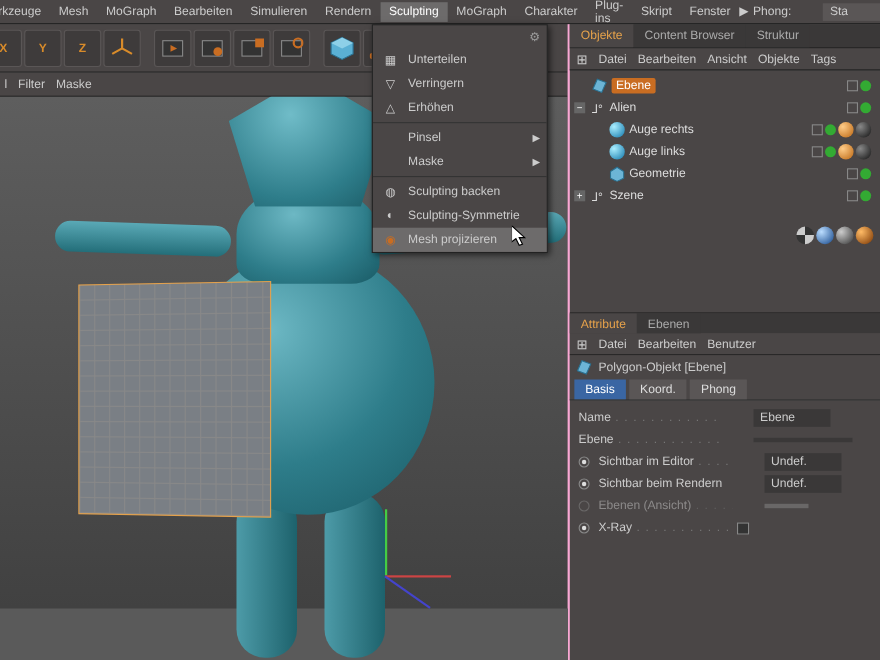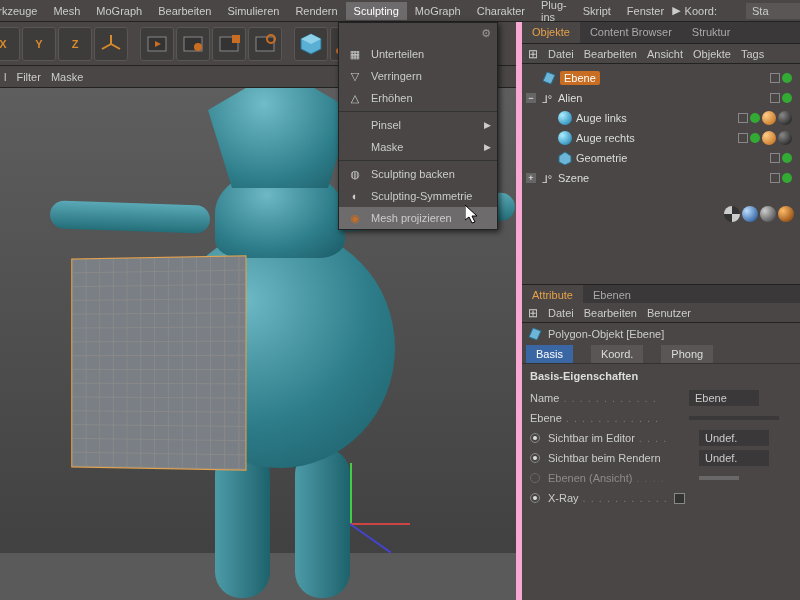--- a/index.html
+++ b/index.html
@@ -7,21 +7,21 @@
   .menubar { background: #4a4646; height: 22px; display: flex; align-items: center; padding: 0 4px; border-bottom: 1px solid #222; }
   .menubar .item { padding: 3px 8px; cursor: default; }
   .menubar .item.active { background: #6d6b6b; color: #fff; }
   .menubar .layout { margin-left: auto; display: flex; align-items: center; gap: 4px; }
   .toolbar { background: #4a4646; height: 44px; display: flex; align-items: center; padding: 0 4px; gap: 2px; border-bottom: 1px solid #222; }
   .tbtn { width: 34px; height: 34px; background: #3e3b3b; border: 1px solid #5a5656; border-radius: 3px; display: flex; align-items: center; justify-content: center; font-size: 18px; }
   .tbtn.circle span { font-weight: bold; }
   .tbtn.orange svg { stroke: #d88b2a; }
   .subbar { background: #4a4646; height: 22px; display: flex; align-items: center; padding: 0 4px; gap: 10px; border-bottom: 1px solid #222; }
   .viewport { position: absolute; top: 88px; left: 0; width: 516px; height: 512px; background: linear-gradient(#5e5e5e,#3e3e3e); overflow: hidden; }
-  .panel-right { position: absolute; top: 22px; left: 516px; width: 284px; height: 578px; background: #4a4646; border-left: 6px solid #f9a8d4;}
+  .panel-right { position: absolute; top: 22px; left: 516px; width: 284px; height: 578px; background: #4a4646; border-left: 2px solid #f9a8d4;}
   .tabs { display: flex; height: 22px; background: #3a3838; border-bottom: 1px solid #222; }
   .tab { padding: 4px 10px; background: #3a3838; color: #aaa; }
   .tab.active { background: #4a4646; color: #e6a24b; }
   .submenubar { display: flex; height: 20px; background: #4a4646; border-bottom: 1px solid #222; align-items: center; gap: 10px; padding: 0 6px; }
   .tree { padding: 4px 4px; }
   .tree-row { display: flex; align-items: center; height: 20px; gap: 4px; position: relative;}
   .tree-indent { width: 12px; display:inline-block;}
   .tree-icon { width: 14px; height: 14px; display: flex; align-items:center; justify-content:center;}
   .tree-label { color: #ddd; }
   .tree-label.active { background: #c96d22; color:#fff; padding: 1px 4px; border-radius:2px;}
@@ -30,21 +30,21 @@
   .expander { width:10px; height:10px; background:#666; color:#fff; font-size:9px; line-height:10px; text-align:center; }
   .sphere-icon { width:14px;height:14px;border-radius:50%;background:radial-gradient(circle at 30% 30%, #aef, #17a);}
   .sphere-dark { width:14px;height:14px;border-radius:50%;background:radial-gradient(circle at 30% 30%, #888, #111);}
   .sphere-orange{width:14px;height:14px;border-radius:50%;background:radial-gradient(circle at 30% 30%, #fc8, #b61);}
   .chk { width:10px; height:10px; border:1px solid #888;}
   .attr-panel { border-top: 1px solid #222; }
   .attr-tabs { display:flex; height:18px; background:#3a3838; }
   .attr-tabs .tab2 { padding:4px 10px; background:#3a3838; color:#aaa;}
   .attr-tabs .tab2.active { background:#4a4646; color:#e6a24b;}
   .attr-header { padding:4px 6px; display:flex; align-items:center; gap:6px; background:#4a4646;}
-  .attr-subtabs { display:flex; padding: 0 4px; gap:18px; background:#4a4646; border-bottom:1px solid #333;}
+  .attr-subtabs { display:flex; padding: 0 4px; gap:3px; background:#4a4646; border-bottom:1px solid #333;}
   .stab { padding: 3px 10px; background:#5a5656; color:#ddd;}
   .stab.active { background: #3a66a3; color:#fff;}
   .attr-body { padding: 6px 8px; }
   .group-title { color:#ddd; font-weight:bold; margin-bottom:6px; }
   .prop-row { display:flex; align-items:center; height:20px; gap:4px;}
   .prop-label { width: 130px; color:#bbb; overflow:hidden; white-space:nowrap;}
   .prop-label::after { content:""; }
   .dots { letter-spacing:1px; color:#777; }
   .prop-field { background:#3a3838; padding:2px 6px; min-width: 70px; color:#ccc;margin-left:25px;}
   .radio { width:10px; height:10px; border-radius:50%; border:1px solid #888; margin-right:4px;}
@@ -87,21 +87,21 @@
   <span class="item">Simulieren</span>
   <span class="item">Rendern</span>
   <span class="item active">Sculpting</span>
   <span class="item">MoGraph</span>
   <span class="item">Charakter</span>
   <span class="item">Plug-ins</span>
   <span class="item">Skript</span>
   <span class="item">Fenster</span>
   <div class="layout">
     <span>▶</span>
-    <span>Koord:</span>
+    <span>Phong:</span>
     <span class="prop-field" style="background:#5a5656">Sta</span>
   </div>
 </div>
 
 <div class="toolbar">
   <div class="tbtn circle" style="margin-left:-18px">
       <span style="color:#d88b2a">X</span>
     </div>
   <div class="tbtn circle">
       <span style="color:#d88b2a">Y</span>
@@ -260,33 +260,33 @@
       <span class="tree-label">Alien</span>
       <div class="tree-ctrls">
           <span class="chk"></span>
           <span class="dot" style="background:#3a3"></span>
         </div>
     </div>
     <div class="tree-row">
       <span class="tree-indent"></span>
         <span class="tree-indent"></span>
       <span class="sphere-icon"></span>
-      <span class="tree-label">Auge links</span>
+      <span class="tree-label">Auge rechts</span>
       <div class="tree-ctrls">
           <span class="chk"></span>
           <span class="dot" style="background:#3a3"></span>
           <span class="sphere-orange"></span>
           <span class="sphere-dark"></span>
         </div>
     </div>
     <div class="tree-row">
       <span class="tree-indent"></span>
         <span class="tree-indent"></span>
       <span class="sphere-icon"></span>
-      <span class="tree-label">Auge rechts</span>
+      <span class="tree-label">Auge links</span>
       <div class="tree-ctrls">
           <span class="chk"></span>
           <span class="dot" style="background:#3a3"></span>
           <span class="sphere-orange"></span>
           <span class="sphere-dark"></span>
         </div>
     </div>
     <div class="tree-row">
       <span class="tree-indent"></span>
         <span class="tree-indent"></span>
@@ -336,21 +336,20 @@
           </svg>
         </span>
       <span>Polygon-Objekt [Ebene]</span>
     </div>
     <div class="attr-subtabs">
       <div class="stab active">Basis</div>
       <div class="stab">Koord.</div>
       <div class="stab">Phong</div>
     </div>
     <div class="attr-body">
-      <div class="group-title">Basis-Eigenschaften</div>
       <div class="prop-row">
         <span class="prop-label"><span>Name</span><span class="dots"> . . . . . . . . . . . . . .</span></span>
         <span class="prop-field">Ebene</span>
       </div>
       <div class="prop-row">
         <span class="prop-label"><span>Ebene</span><span class="dots"> . . . . . . . . . . . . . .</span></span>
         <span class="prop-field" style="min-width:90px"></span>
       </div>
       <div class="prop-row">
         <span class="radio on"></span>

